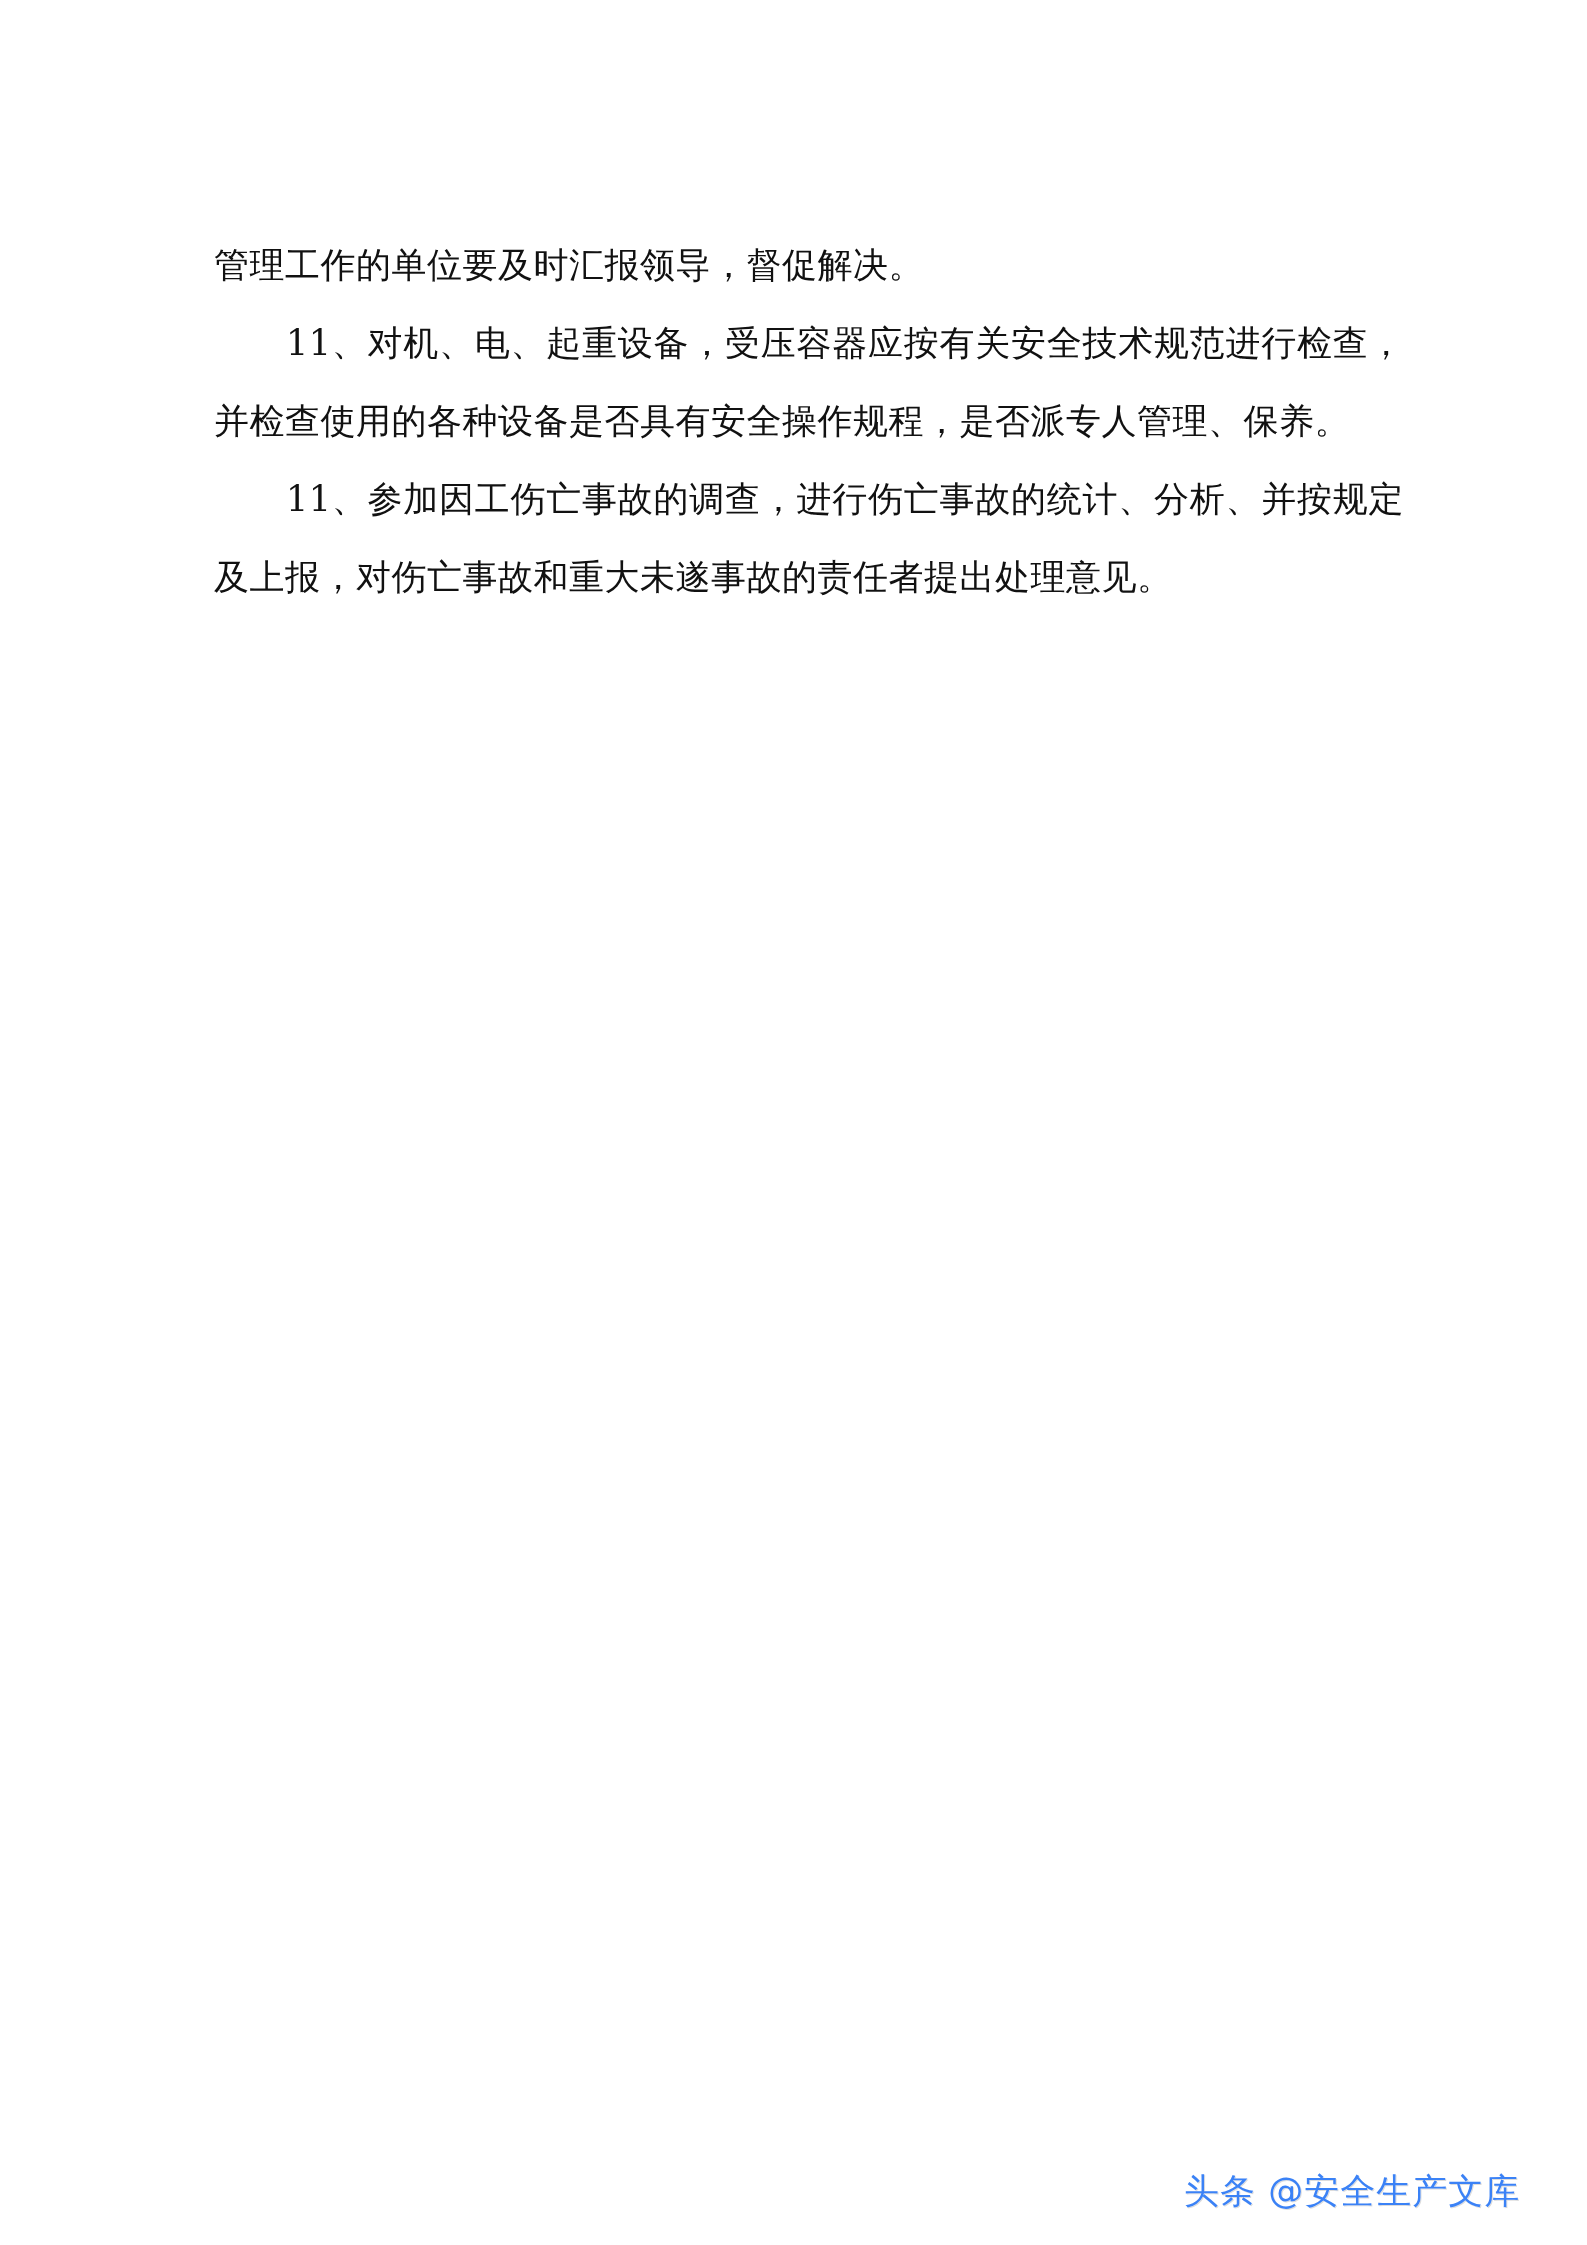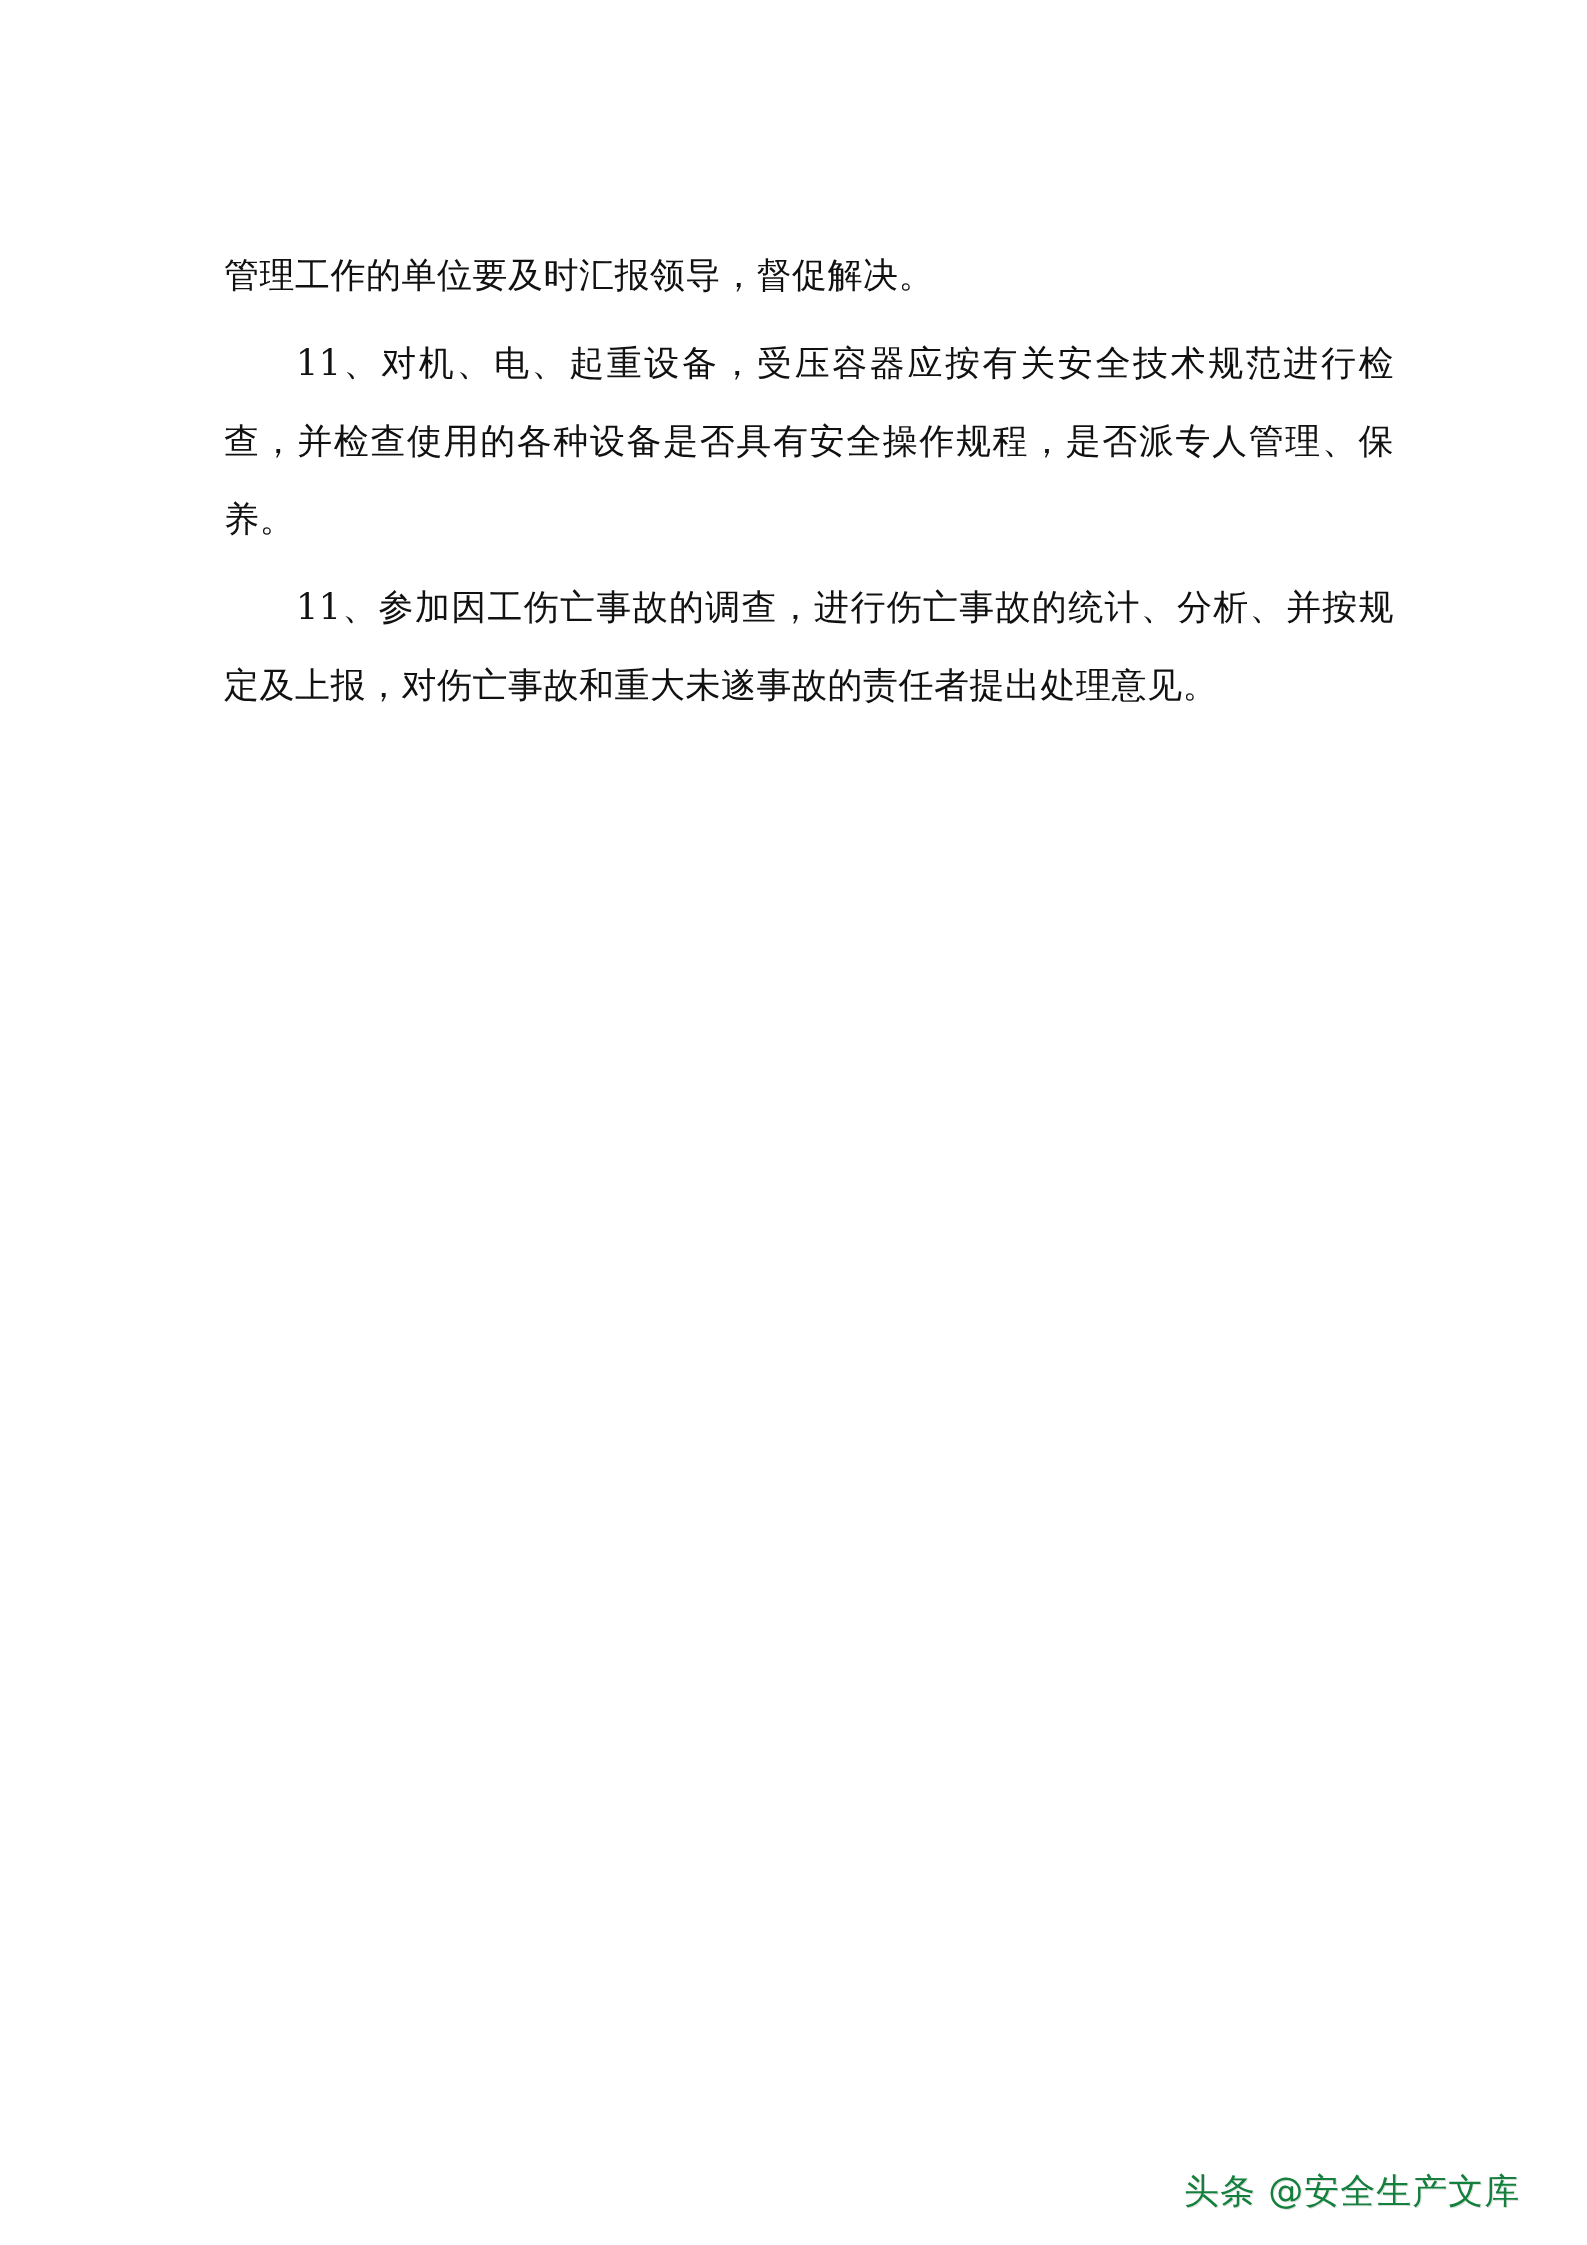--- a/index.html
+++ b/index.html
@@ -15,39 +15,39 @@
       font-family: "DejaVu Serif", "Liberation Serif", serif;
       color: #111111;
     }
     .page {
       position: absolute;
       left: 214px;
       top: 226px;
       width: 1190px;
     }
     .para {
-      margin: 10px;
+      margin: 0;
       font-size: 35px;
       line-height: 78px;
       letter-spacing: 0.5px;
       text-align: justify;
       text-align-last: left;
       white-space: normal;
     }
     .para.indent {
       text-indent: 72px;
     }
     .watermark {
       position: absolute;
       left: 1184px;
       top: 2168px;
       font-family: "DejaVu Sans", "Liberation Sans", sans-serif;
       font-size: 35px;
       letter-spacing: 1px;
-      color: #15803d;
+      color: #3b82f6;
       white-space: nowrap;
       text-shadow: 0 0 1px #ffffff, 1px 1px 0 rgba(0,0,0,0.15);
     }
   </style>
 </head>
 <body>
 
 <div class="page">
   <p class="para">管理工作的单位要及时汇报领导，督促解决。</p>
   <p class="para indent">11、对机、电、起重设备，受压容器应按有关安全技术规范进行检查，并检查使用的各种设备是否具有安全操作规程，是否派专人管理、保养。</p>

